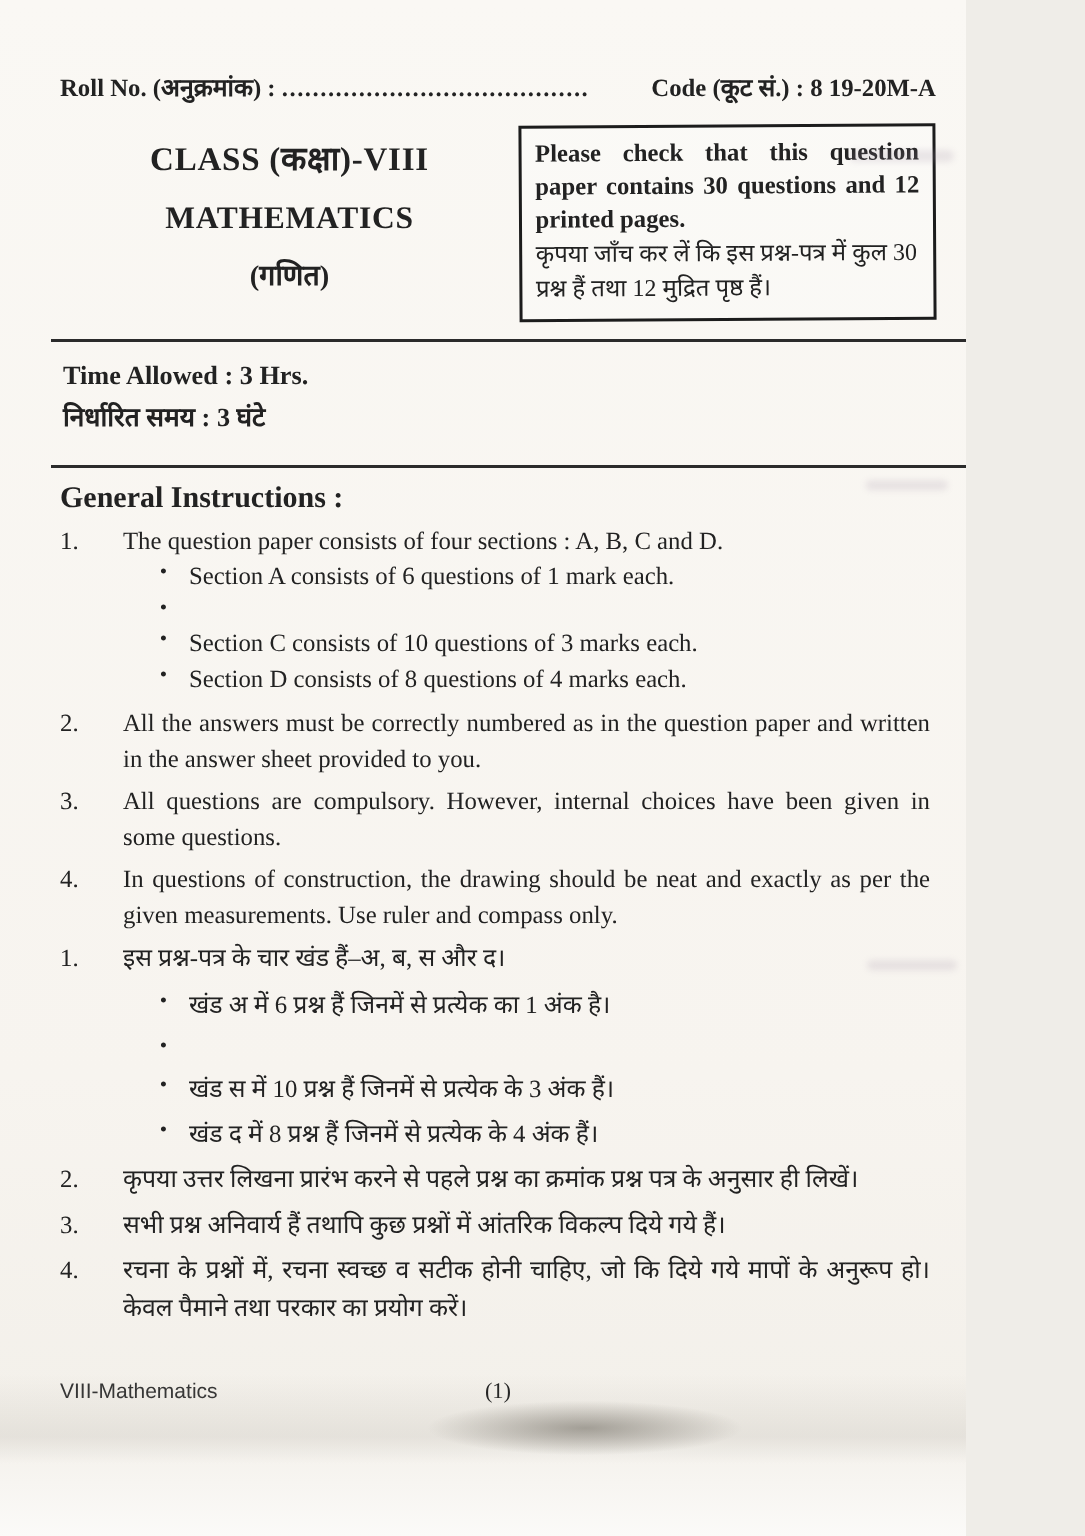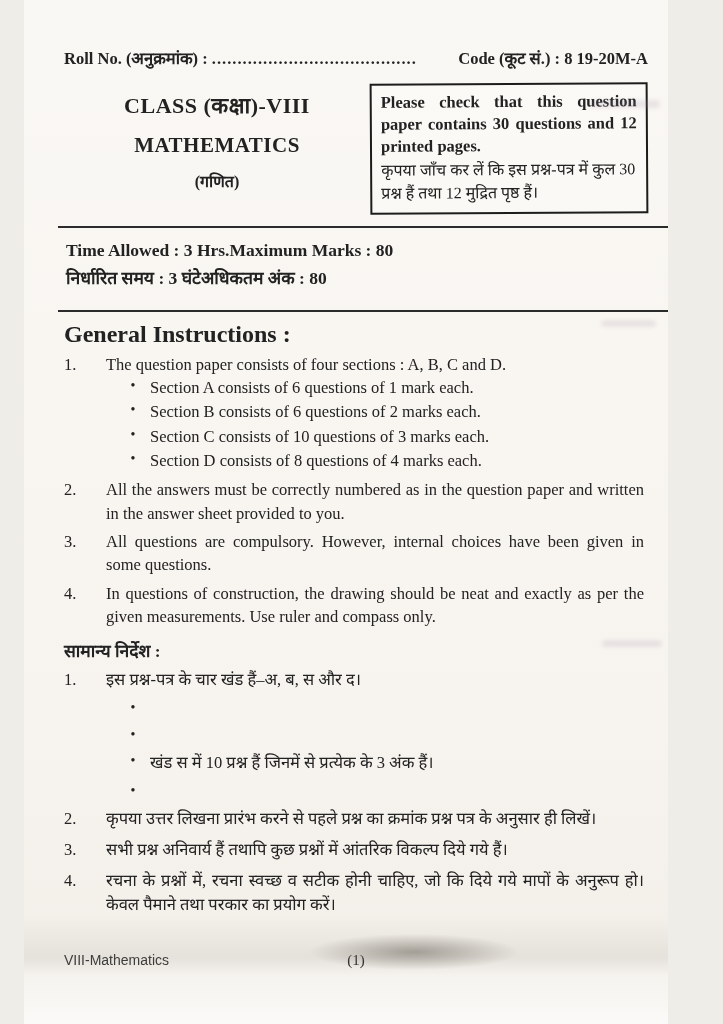--- a/index.html
+++ b/index.html
@@ -9,21 +9,20 @@
     font-family:"Liberation Serif","DejaVu Serif",serif;
     color:#222;
     overflow:hidden;
   }
   .page{
     position:relative;
     width:644px;height:1024px;
     box-sizing:border-box;
     background:linear-gradient(180deg,#faf8f4 0%,#f7f4ef 70%,#f3f0ea 93%,#fbfaf8 100%);
     padding:46px 20px 0 40px;
-    margin-left:24px;
   }
   
   .bleed{position:absolute;pointer-events:none;filter:blur(2px);opacity:.18;background:#9b8aa0;border-radius:4px;}
   .bleed.b1{right:8px;top:100px;width:70px;height:8px;}
   .bleed.b2{right:12px;top:320px;width:55px;height:7px;}
   .bleed.b3{right:6px;top:640px;width:60px;height:7px;}
   .scan-shadow{
     position:absolute;left:0;bottom:48px;width:100%;height:60px;pointer-events:none;
     background:
       radial-gradient(ellipse 150px 26px at 390px 36px, rgba(95,90,80,.50), rgba(95,90,80,0) 70%),
@@ -31,40 +30,40 @@
   }
   
   .header-row{display:flex;justify-content:space-between;align-items:baseline;font-weight:bold;font-size:16.5px;}
   .roll-wrap{white-space:nowrap;}
   .dots{font-weight:bold;letter-spacing:1px;}
   
   .title-section{display:flex;margin-top:14px;}
   .title-block{flex:1;text-align:center;padding-top:6px;}
   .title-block .t1{font-size:22px;font-weight:bold;letter-spacing:.5px;}
   .title-block .t2{font-size:21px;font-weight:bold;margin-top:14px;letter-spacing:.5px;}
-  .title-block .t3{font-size:16px;font-weight:bold;margin-top:12px;}
+  .title-block .t3{font-size:19px;font-weight:bold;margin-top:12px;}
   .title-block .t4{font-size:22px;font-weight:bold;margin-top:12px;}
   .notice-box{
     width:278px;box-sizing:border-box;
     border:2px solid #1c1c1c;
     padding:6px 9px 7px 9px;
     transform:rotate(-0.35deg);
     background:rgba(255,255,255,.25);
   }
   .notice-box .en{font-size:16.5px;font-weight:600;line-height:1.32;text-align:justify;}
   .notice-box .hi{font-size:16px;line-height:1.45;margin-top:2px;}
   
   .rule{border-top:2.5px solid #2b2b2b;margin:0 -20px 0 -6px;}
   .rule.r1{margin-top:12px;}
   .rule.r2{margin-top:8px;}
   
   .meta{padding:8px 0 10px 2px;font-weight:bold;}
   .meta-row{display:flex;justify-content:flex-start;font-size:17.5px;line-height:1.6;}
   
-  .sec-heading{font-size:24px;font-weight:bold;margin-top:9px;}
+  .sec-heading{font-size:20px;font-weight:bold;margin-top:9px;}
   .sec-heading.hi{font-size:17.5px;}
   .li{display:flex;margin-top:5px;font-size:16.5px;line-height:1.42;}
   .li .num{width:42px;flex:none;}
   .li .txt{flex:1;text-align:justify;padding-right:4px;}
   .bl{display:flex;font-size:16.5px;line-height:1.47;}
   .bl .dot{width:34px;flex:none;text-align:center;font-size:14px;}
   .bl .txt{flex:1;}
   .bl{padding-left:52px;}
   .sec.hi .li{line-height:1.5;margin-top:6px;}
   .sec.hi .bl{line-height:1.45;margin-top:6px;}
@@ -97,44 +96,41 @@
       <div class="en">Please check that this question paper contains 30 questions and 12 printed pages.</div>
       <div class="hi">कृपया जाँच कर लें कि इस प्रश्न-पत्र में कुल 30 प्रश्न हैं तथा 12 मुद्रित पृष्ठ हैं।</div>
     </div>
   </div>
 
   <div class="rule r1"></div>
 
   <div class="meta">
     <div class="meta-row">
       <span>Time Allowed : 3 Hrs.</span>
-      <span>Maximum Marks : 80</span>
     </div>
     <div class="meta-row">
       <span>निर्धारित समय : 3 घंटे</span>
-      <span>अधिकतम अंक : 80</span>
     </div>
   </div>
 
   <div class="rule r2"></div>
 
   <div class="sec en">
     <div class="sec-heading">General Instructions :</div>
 
     <div class="li">
       <span class="num">1.</span>
       <span class="txt">The question paper consists of four sections : A, B, C and D.</span>
     </div>
     <div class="bl">
       <span class="dot">•</span>
       <span class="txt">Section A consists of 6 questions of 1 mark each.</span>
     </div>
     <div class="bl">
       <span class="dot">•</span>
-      <span class="txt">Section B consists of 6 questions of 2 marks each.</span>
     </div>
     <div class="bl">
       <span class="dot">•</span>
       <span class="txt">Section C consists of 10 questions of 3 marks each.</span>
     </div>
     <div class="bl">
       <span class="dot">•</span>
       <span class="txt">Section D consists of 8 questions of 4 marks each.</span>
     </div>
 
@@ -146,38 +142,39 @@
       <span class="num">3.</span>
       <span class="txt">All questions are compulsory. However, internal choices have been given in some questions.</span>
     </div>
     <div class="li">
       <span class="num">4.</span>
       <span class="txt">In questions of construction, the drawing should be neat and exactly as per the given measurements. Use ruler and compass only.</span>
     </div>
   </div>
 
   <div class="sec hi">
-    <div class="sec-heading hi">सामान्य निर्देश :</div>
 
     <div class="li">
       <span class="num">1.</span>
       <span class="txt">इस प्रश्न-पत्र के चार खंड हैं–अ, ब, स और द।</span>
     </div>
     <div class="bl">
       <span class="dot">•</span>
+      <span class="txt">खंड अ में 6 प्रश्न हैं जिनमें से प्रत्येक का 1 अंक है।</span>
     </div>
     <div class="bl">
       <span class="dot">•</span>
     </div>
     <div class="bl">
       <span class="dot">•</span>
       <span class="txt">खंड स में 10 प्रश्न हैं जिनमें से प्रत्येक के 3 अंक हैं।</span>
     </div>
     <div class="bl">
       <span class="dot">•</span>
+      <span class="txt">खंड द में 8 प्रश्न हैं जिनमें से प्रत्येक के 4 अंक हैं।</span>
     </div>
 
     <div class="li">
       <span class="num">2.</span>
       <span class="txt">कृपया उत्तर लिखना प्रारंभ करने से पहले प्रश्न का क्रमांक प्रश्न पत्र के अनुसार ही लिखें।</span>
     </div>
     <div class="li">
       <span class="num">3.</span>
       <span class="txt">सभी प्रश्न अनिवार्य हैं तथापि कुछ प्रश्नों में आंतरिक विकल्प दिये गये हैं।</span>
     </div>

